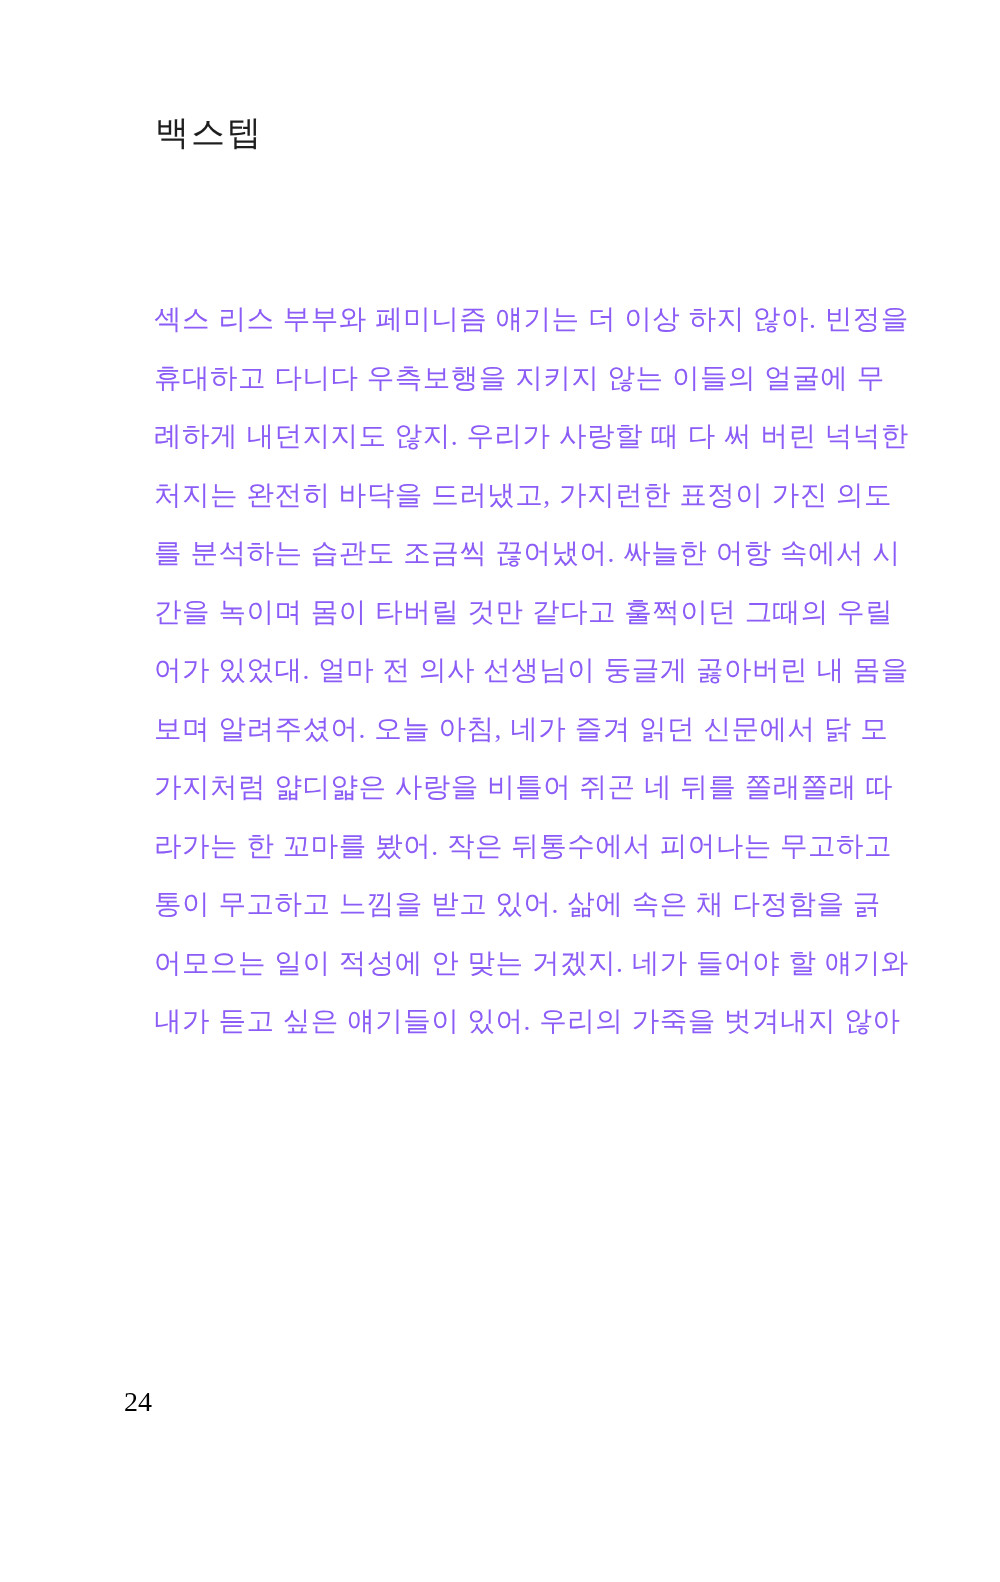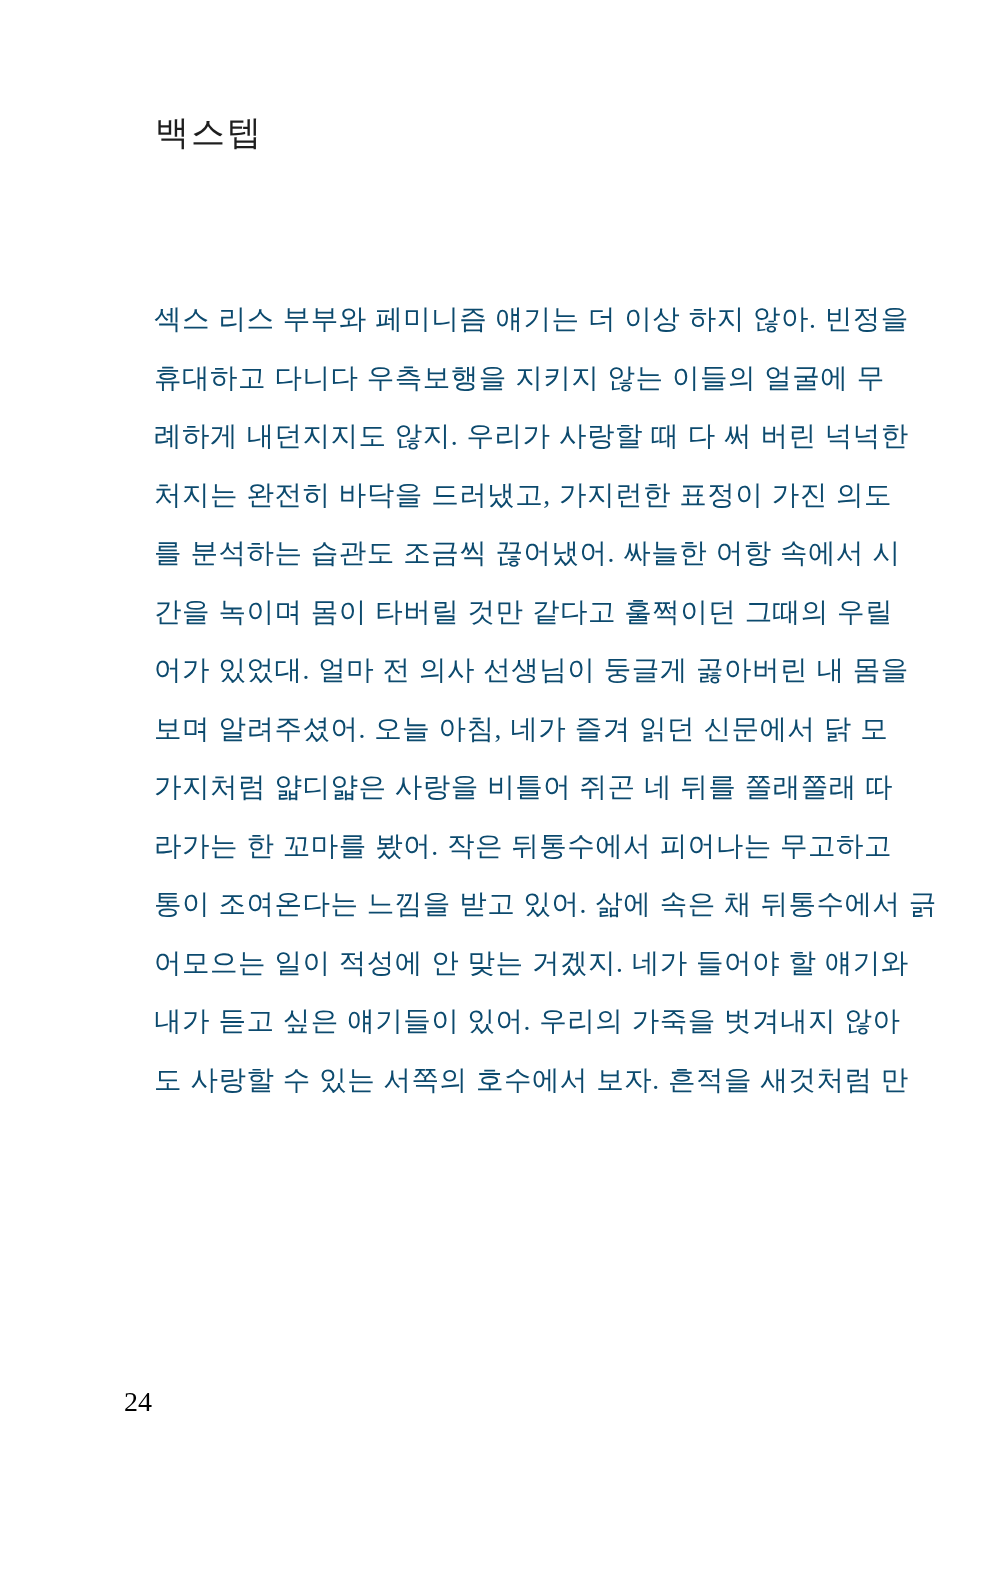--- a/index.html
+++ b/index.html
@@ -33,21 +33,21 @@
     color: #1e1e1e;
   }
   .poem {
     position: absolute;
     left: 154px;
     top: 290px;
     width: 716px;
     font-size: 27.5px;
     letter-spacing: 0.5px;
     word-spacing: 1px;
-    color: #0c4a6e;
+    color: #8b5cf6;
     text-align: right;
   }
   .poem .line {
     height: 58.5px;
     line-height: 58.5px;
     white-space: nowrap;
   }
   .pagenum {
     position: absolute;
     left: 124px;
@@ -68,21 +68,20 @@
     <div class="line">섹스 리스 부부와 페미니즘 얘기는 더 이상 하지 않아. 빈정을</div>
     <div class="line">휴대하고 다니다 우측보행을 지키지 않는 이들의 얼굴에 무</div>
     <div class="line">례하게 내던지지도 않지. 우리가 사랑할 때 다 써 버린 넉넉한</div>
     <div class="line">처지는 완전히 바닥을 드러냈고, 가지런한 표정이 가진 의도</div>
     <div class="line">를 분석하는 습관도 조금씩 끊어냈어. 싸늘한 어항 속에서 시</div>
     <div class="line">간을 녹이며 몸이 타버릴 것만 같다고 훌쩍이던 그때의 우릴</div>
     <div class="line">어가 있었대. 얼마 전 의사 선생님이 둥글게 곯아버린 내 몸을</div>
     <div class="line">보며 알려주셨어. 오늘 아침, 네가 즐겨 읽던 신문에서 닭 모</div>
     <div class="line">가지처럼 얇디얇은 사랑을 비틀어 쥐곤 네 뒤를 쫄래쫄래 따</div>
     <div class="line">라가는 한 꼬마를 봤어. 작은 뒤통수에서 피어나는 무고하고</div>
-    <div class="line">통이 조여온다는 느낌을 받고 있어. 삶에 속은 채 뒤통수에서 긁</div>
+    <div class="line">통이 무고하고 느낌을 받고 있어. 삶에 속은 채 다정함을 긁</div>
     <div class="line">어모으는 일이 적성에 안 맞는 거겠지. 네가 들어야 할 얘기와</div>
     <div class="line">내가 듣고 싶은 얘기들이 있어. 우리의 가죽을 벗겨내지 않아</div>
-    <div class="line">도 사랑할 수 있는 서쪽의 호수에서 보자. 흔적을 새것처럼 만</div>
   </div>
 
   <div class="pagenum">24</div>
 
 </div>
 
 </body></html>

